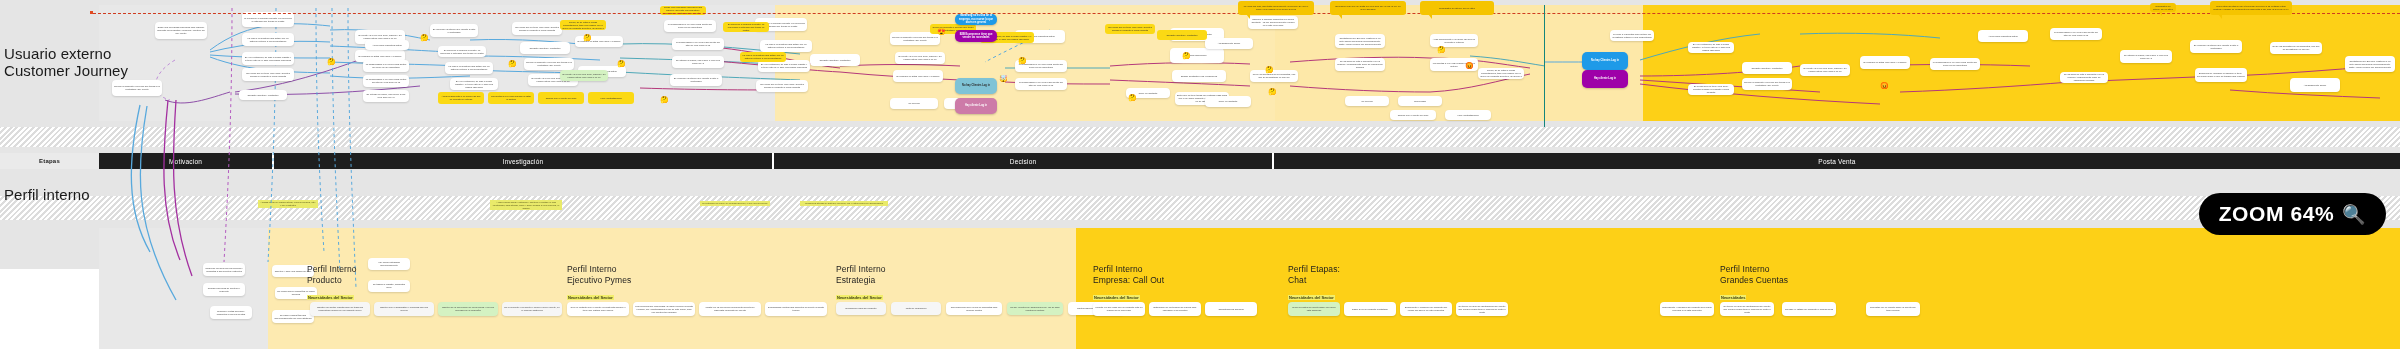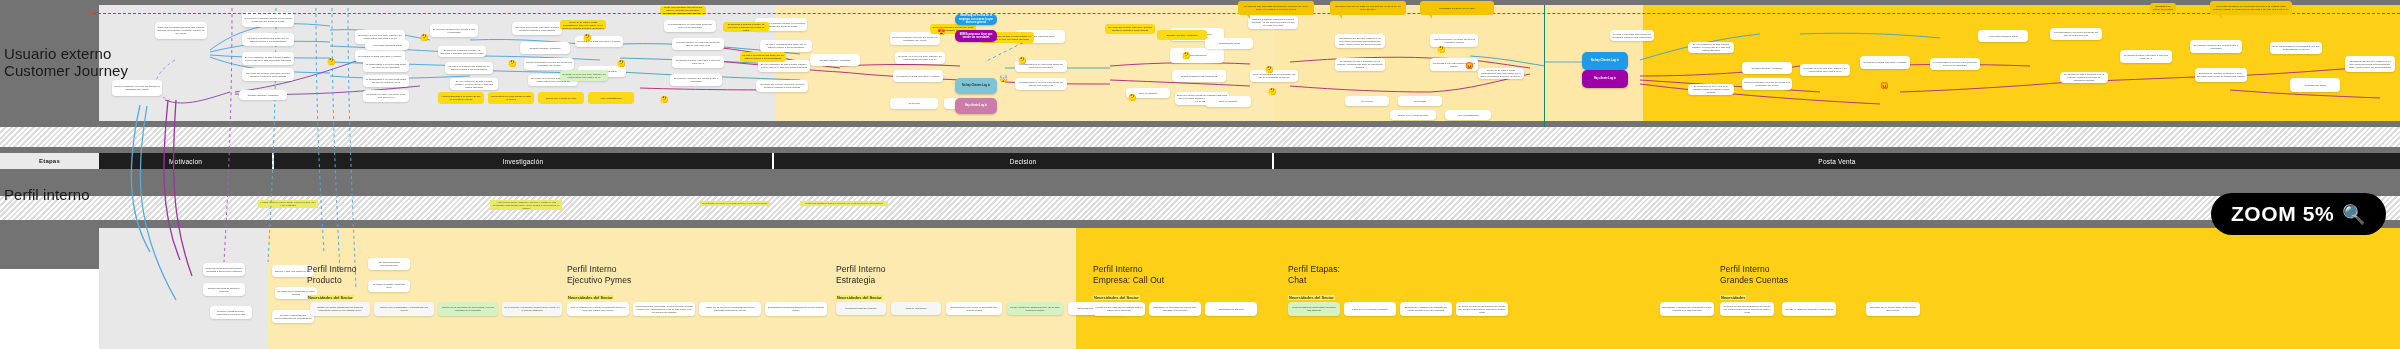--- a/index.html
+++ b/index.html
@@ -5,21 +5,21 @@
   * { box-sizing: border-box; margin: 0; padding: 0; }
   html, body {
     width: 2400px; height: 349px;
     overflow: hidden;
     background: #ffffff;
     font-family: "Liberation Sans", sans-serif;
   }
   #board {
     position: relative;
     width: 2400px; height: 269px;
-    background: #737373;
+    background: #e5e5e5;
   }
 
   
   .row-label {
     position: absolute;
     left: 4px;
     font-size: 15px;
     line-height: 17px;
     color: #1a1a1a;
     font-weight: 400;
@@ -502,17 +502,17 @@
     <div class="ph-title">Perfil Interno
 Grandes Cuentas</div>
     <div class="ph-sub">Necesidades</div>
   </div>
   <div class="card" style="left:1660px;top:302px;width:54px;height:14px;">Seguimiento y ubicacion del producto que llegan con fibra o no esta pedientes</div>
   <div class="card" style="left:1720px;top:302px;width:54px;height:14px;">No tienen un mum de identificacion del cliente que pueden seguir todo el proceso de punta a punta</div>
   <div class="card" style="left:1782px;top:302px;width:54px;height:14px;">No sabe el estado del producto ni cuando llega</div>
   <div class="card" style="left:1866px;top:302px;width:54px;height:14px;">Necesitan ver un reporte sobre la cuenta hay todo proceso</div>
 
   <div id="zoom-badge">
-    <span class="zb-text">ZOOM 5%</span>
+    <span class="zb-text">ZOOM 64%</span>
     <span class="zb-glass">🔍</span>
   </div>
 
 </div>
 
 </body></html>

